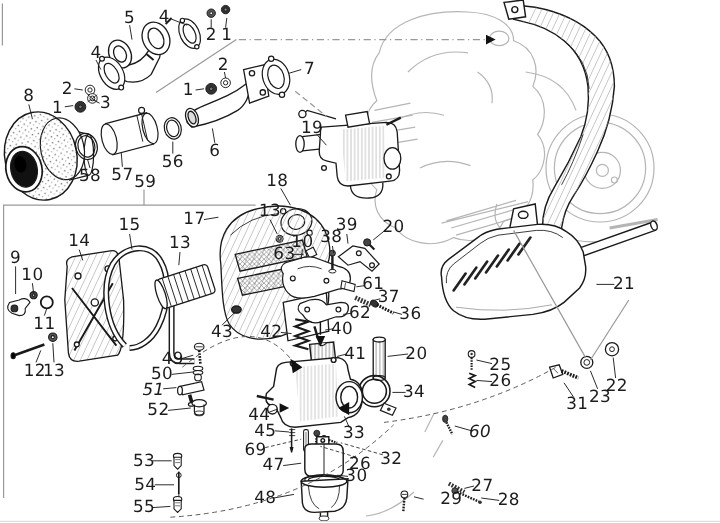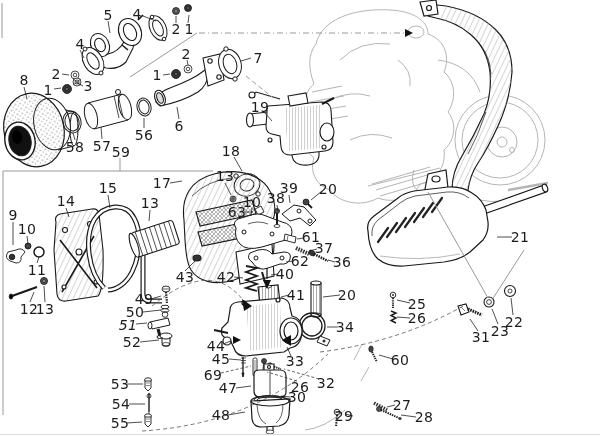--- a/index.html
+++ b/index.html
@@ -513,16 +513,16 @@
       <span class="callout" style="left: 326px; top: 383px;">32</span>
       <span class="callout" style="left: 295px; top: 361px;">33</span>
       <span class="callout" style="left: 520px; top: 237px; text-align: right;">21</span>
       <span class="callout" style="left: 514px; top: 322px;">22</span>
       <span class="callout" style="left: 500px; top: 331px;">23</span>
       <span class="callout" style="left: 481px; top: 337px;">31</span>
       <span class="callout" style="left: 417px; top: 304px;">25</span>
       <span class="callout" style="left: 417px; top: 318px;">26</span>
       <span class="callout" style="left: 402px; top: 405px; text-align: right;">27</span>
       <span class="callout" style="left: 424px; top: 417px;">28</span>
-      <span class="callout" style="left: 344px; top: 416px;">29</span>
-      <span class="callout" style="left: 400px; top: 360px;">60</span>
+      <span class="callout" style="left: 376px; top: 416px;">29</span>
+      <span class="callout" style="left: 400px; top: 360px; font-style: italic;">60</span>
     </div>
 </div>
 
 </body></html>

